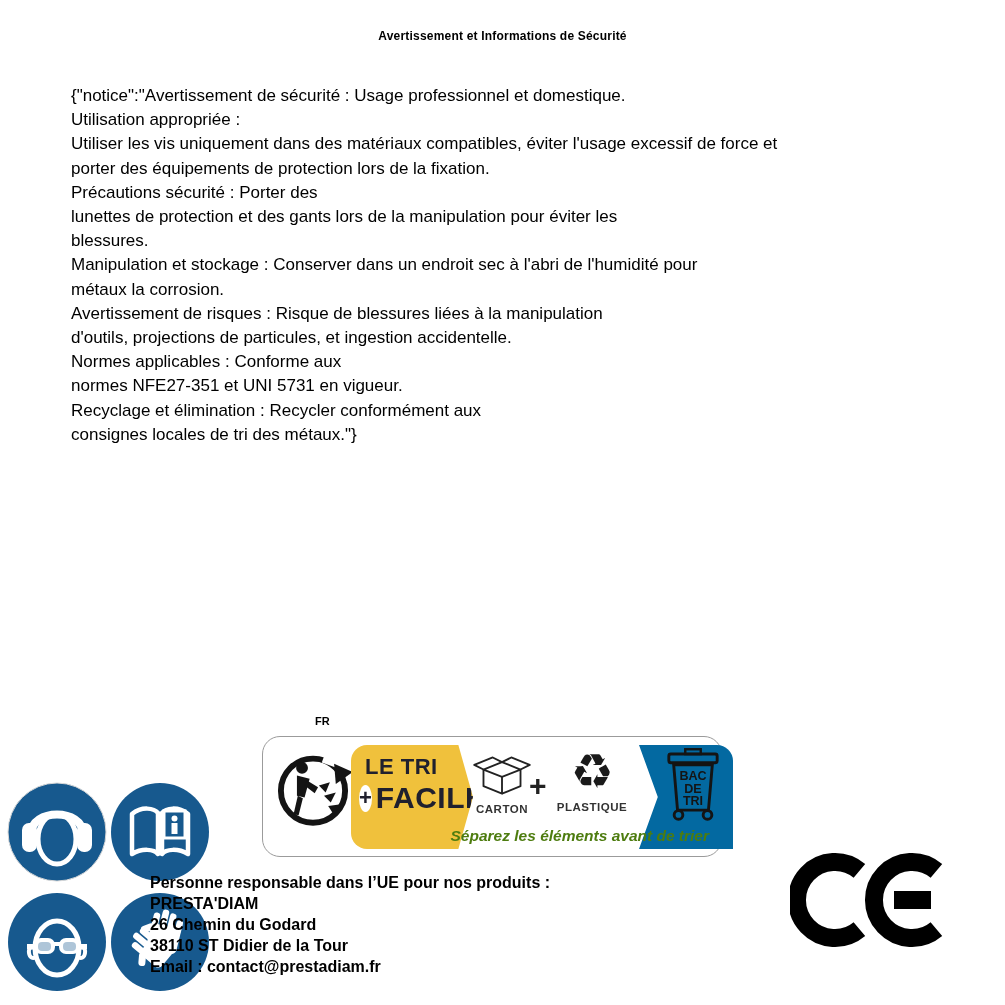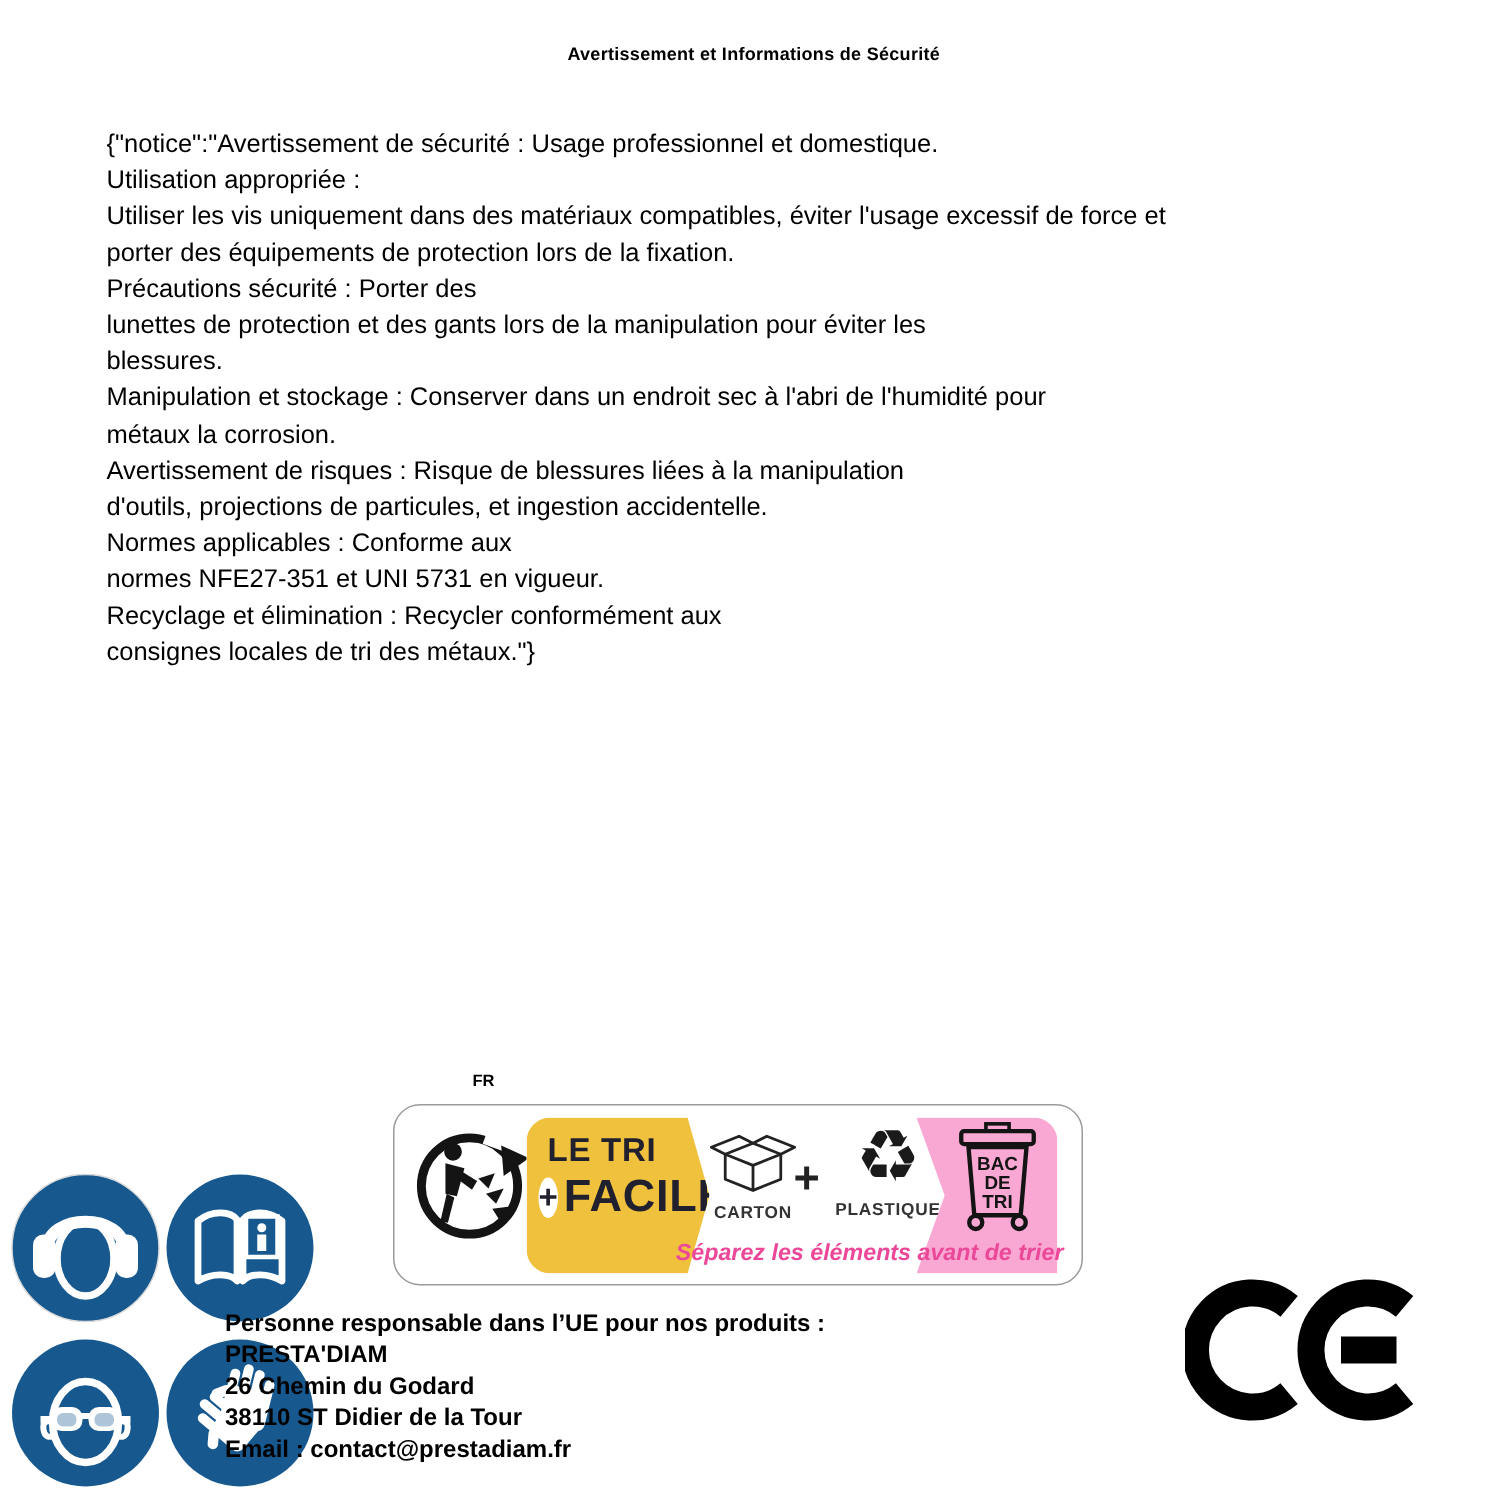--- a/index.html
+++ b/index.html
@@ -30,25 +30,25 @@
     display:flex;align-items:center;justify-content:center;font-size:22px;font-weight:800;line-height:1;
   }
   #badge .l2 span.word{font-size:30px;font-weight:800;letter-spacing:.5px;text-align:center;}
   .mat-group{display:flex;flex-direction:column;align-items:center;gap:2px;}
   #carton-group{left:206px;top:14px;width:66px;}
   #recycle-group{left:294px;top:6px;width:70px;}
   .mat-label{font-size:11.5px;font-weight:bold;color:#333;letter-spacing:.5px;}
   #mid-plus{left:266px;top:32px;font-size:30px;font-weight:bold;color:#222;}
   .recycle-glyph{font-size:48px;line-height:56px;color:#1a1a1a;font-family:"DejaVu Sans",sans-serif;}
   #pennant{
-    left:348px;top:8px;width:94px;height:104px;background:#f9a8d4;
+    left:376px;top:8px;width:94px;height:104px;background:#0369a1;
     border-radius:0 16px 0 0;
     clip-path:polygon(0 0,100% 0,100% 100%,0 100%,20% 50%);
   }
-  #tagline{right:12px;top:90px;font-size:15.5px;font-style:italic;font-weight:600;color:#ec4899;}
+  #tagline{right:12px;top:90px;font-size:15.5px;font-style:italic;font-weight:600;color:#4d7c0f;}
   
   #responsible{left:150px;top:872px;width:702px;text-align:left;font-size:16px;font-weight:bold;line-height:21px;}
   
 </style>
 </head>
 <body>
 
 <div class="abs" id="title">Avertissement et Informations de Sécurité</div>
 
 <div class="abs" id="notice">

